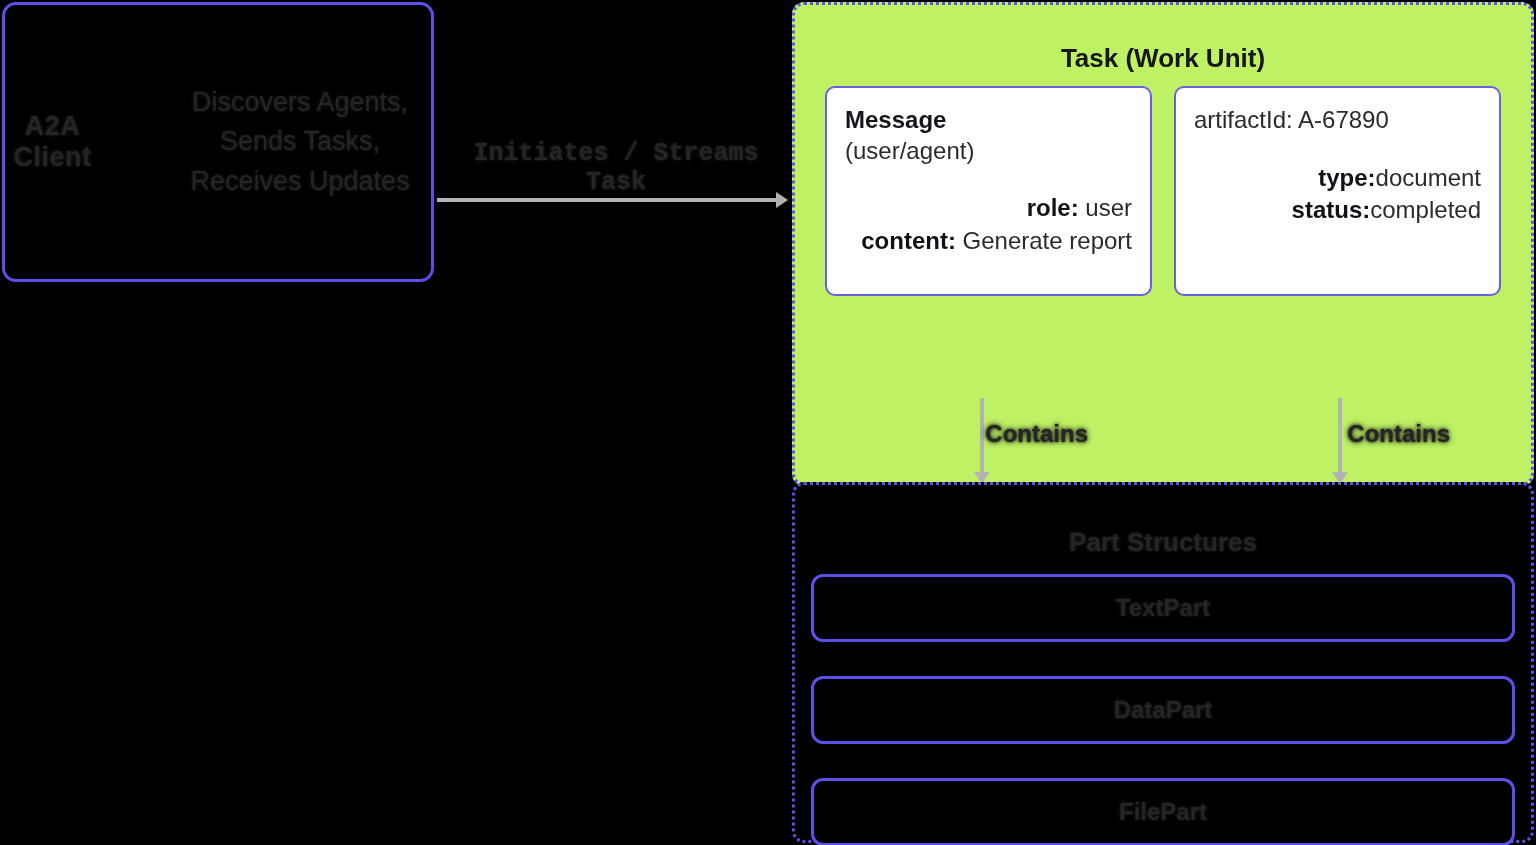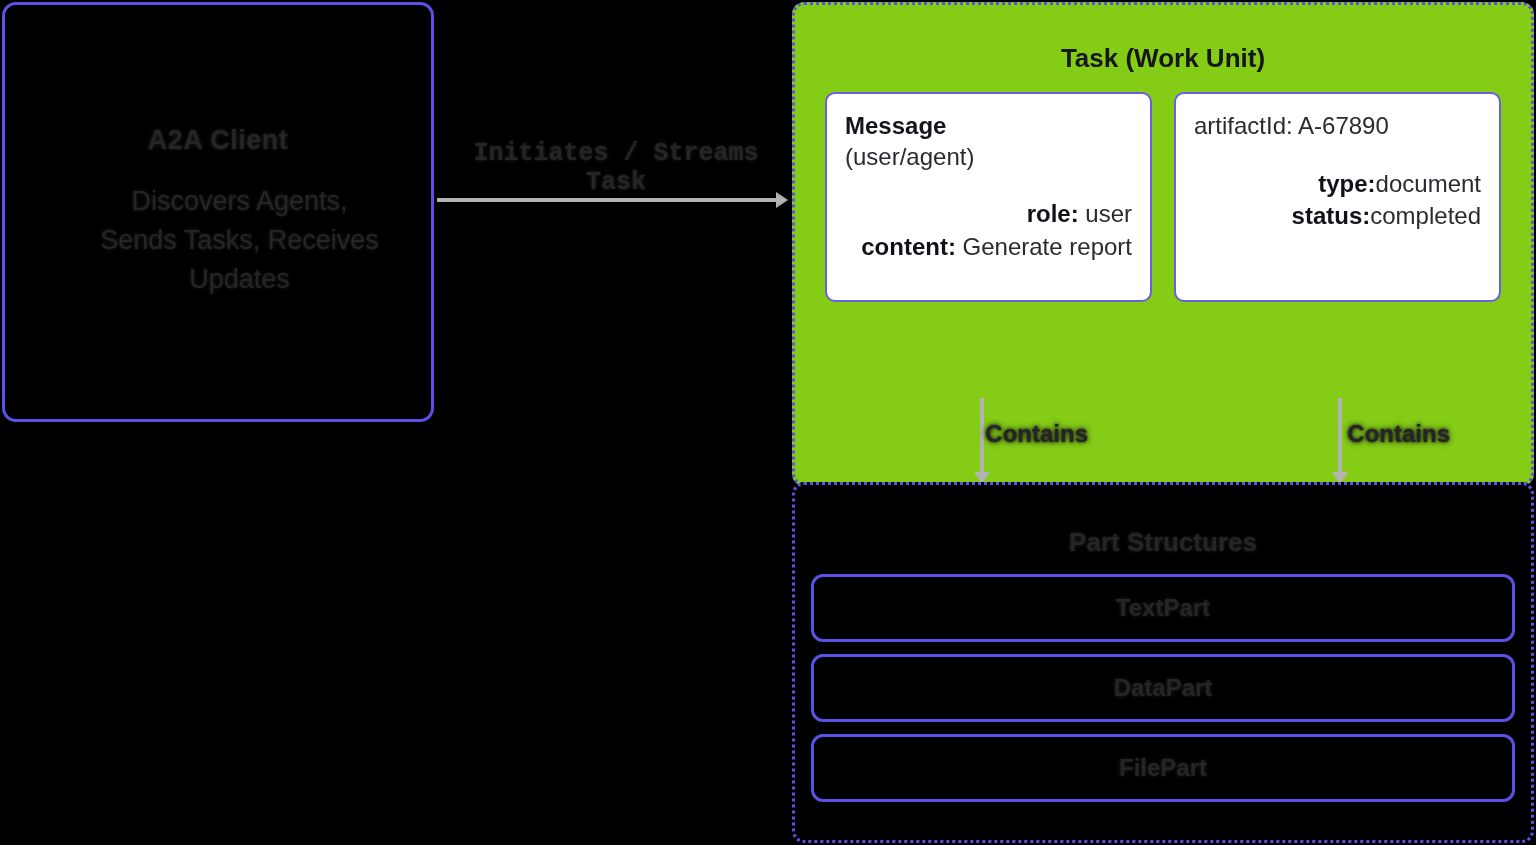--- a/index.html
+++ b/index.html
@@ -7,25 +7,25 @@
     width: 1536px; height: 845px;
     background: #000000;
     font-family: "Liberation Sans", sans-serif;
     overflow: hidden;
   }
   #stage { position: relative; width: 1536px; height: 845px; }
 
   
   .agent-box {
     position: absolute; left: 2px; top: 2px;
-    width: 432px; height: 420px;
+    width: 432px; height: 280px;
     background: #000000;
     border: 3px solid #5b51e8;
     border-radius: 14px;
-    display: flex; flex-direction: column;
+    display: flex; flex-direction: row;
     align-items: center; justify-content: center;
     gap: 26px;
   }
   .obscured {
     color: #252525;
     text-shadow: 0 0 3px #1d1d1d, 0 0 6px #141414;
     filter: blur(0.7px);
     text-align: center;
     user-select: none;
     white-space: pre-line;
@@ -47,35 +47,35 @@
   }
   .h-edge-label {
     position: absolute; left: 466px; top: 139px;
     width: 300px; font-size: 25px; font-weight: 700; font-family: Liberation Mono, monospace;
   }
 
   
   .task-panel {
     position: absolute; left: 792px; top: 2px;
     width: 742px; height: 484px;
-    background: #84cc16;
+    background: #bef264;
     border: 3px dotted #5b51e8;
     border-radius: 12px;
     padding: 18px 16px 14px;
   }
   .task-title {
     text-align: center; font-size: 26px; font-weight: 700;
     color: #17161c; margin-top: 20px;
   }
   .task-id {
     text-align: center; font-size: 25px; color: #2d2c33;
     margin-top: 27px;
   }
   .card-row {
-    display: flex; gap: 22px; margin-top: 18px;
+    display: flex; gap: 22px; margin-top: 12px;
     padding: 0 14px;
   }
   .card {
     flex: 1; background: #ffffff;
     border: 2.5px solid #6b5fe0;
     border-radius: 10px;
     padding: 17px 18px 18px;
     min-height: 210px;
   }
   .card-title { font-size: 24px; font-weight: 700; color: #16151b; line-height: 1.28; }
@@ -104,21 +104,21 @@
   .bottom-panel {
     position: absolute; left: 792px; top: 482px;
     width: 742px; height: 361px;
     background: #000000;
     border: 3px dotted #5b51e8;
     border-radius: 12px;
     padding: 14px 16px;
   }
   .bottom-title { font-size: 26px; font-weight: 700; margin: 28px 0 16px; }
   .bottom-item {
-    height: 68px; margin-bottom: 12px;
+    height: 68px; margin-bottom: 34px;
     border: 3px solid #5b51e8; border-radius: 12px;
     background: #000000;
     display: flex; align-items: center; justify-content: center;
   }
   .bottom-item-label { font-size: 24px; font-weight: 700; }
 </style>
 </head>
 <body>
 
 <div id="stage">

